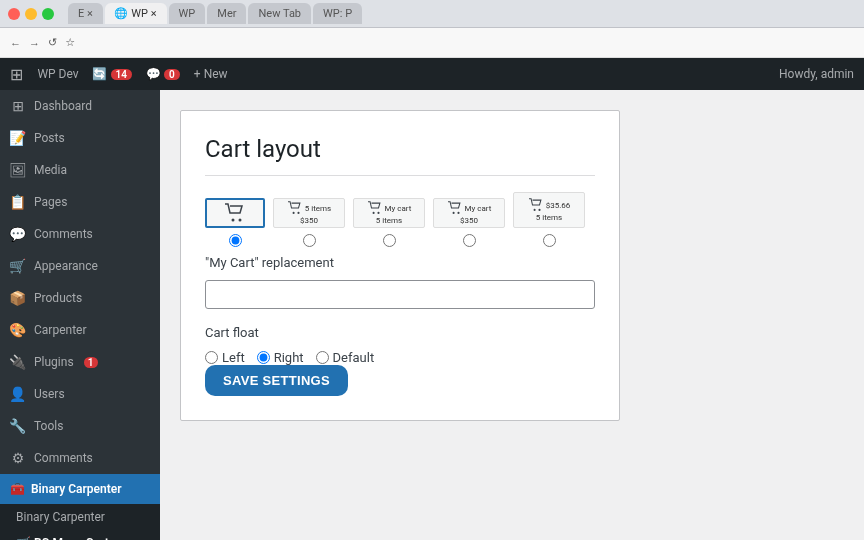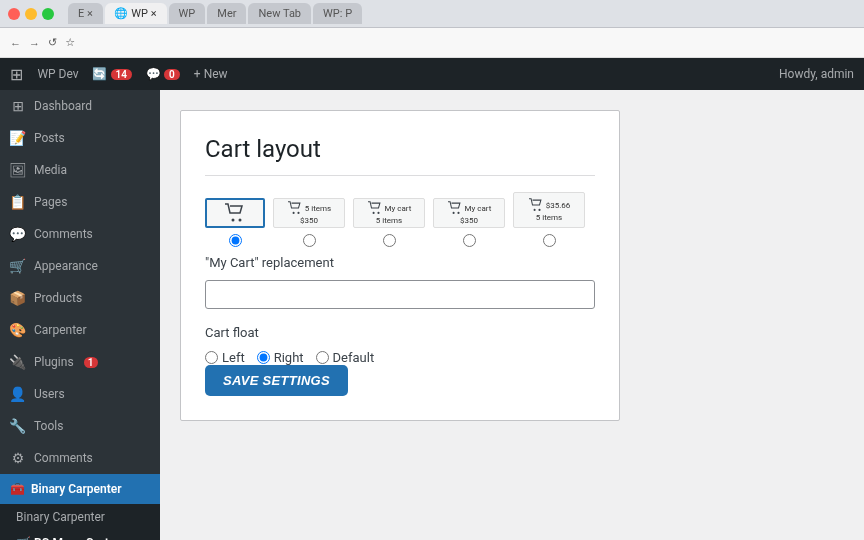--- a/index.html
+++ b/index.html
@@ -166,27 +166,26 @@
     
     .radio-group { display: flex; align-items: center; gap: 12px; }
     .radio-option { display: flex; align-items: center; gap: 4px; cursor: pointer; font-size: 13px; color: #3c434a; }
     .radio-option input[type="radio"] { margin: 0; }
 
     
     .save-btn {
       background: #2271b1;
       color: white;
       border: none;
-      border-radius: 5px;
+      border-radius: 10px;
       padding: 8px 18px;
       font-size: 13px;
       cursor: pointer;
       font-weight: 600;
       letter-spacing: 0.3px;
-      font-style: italic;
     }
 
     .notification-badge {
       background: #d63638;
       color: white;
       border-radius: 9px;
       padding: 0 5px;
       font-size: 10px;
       font-weight: 600;
       min-width: 16px;

